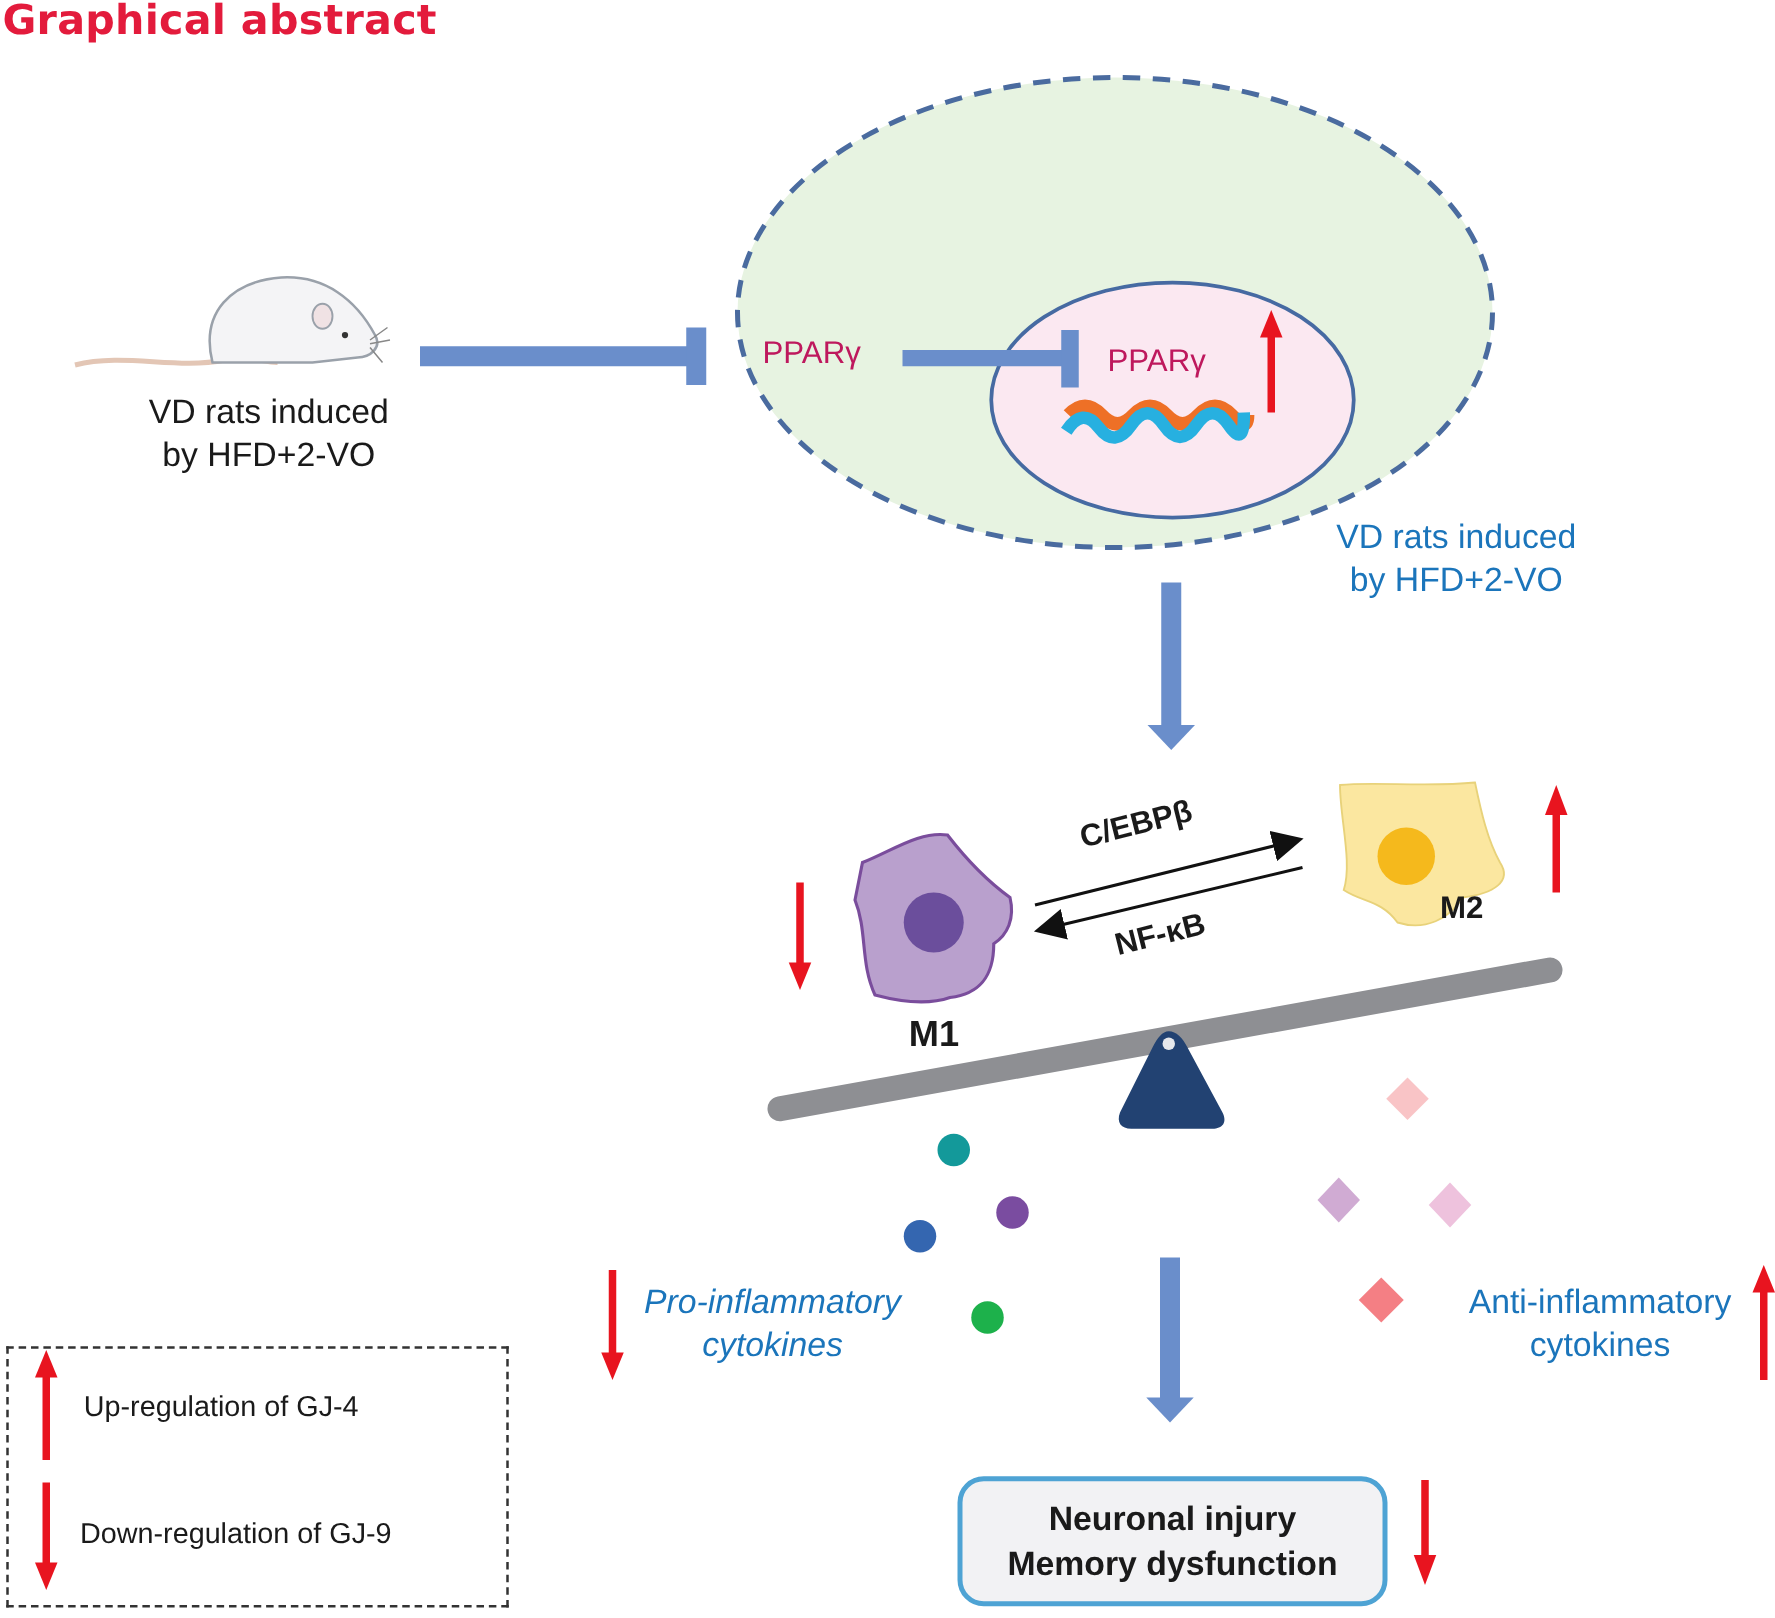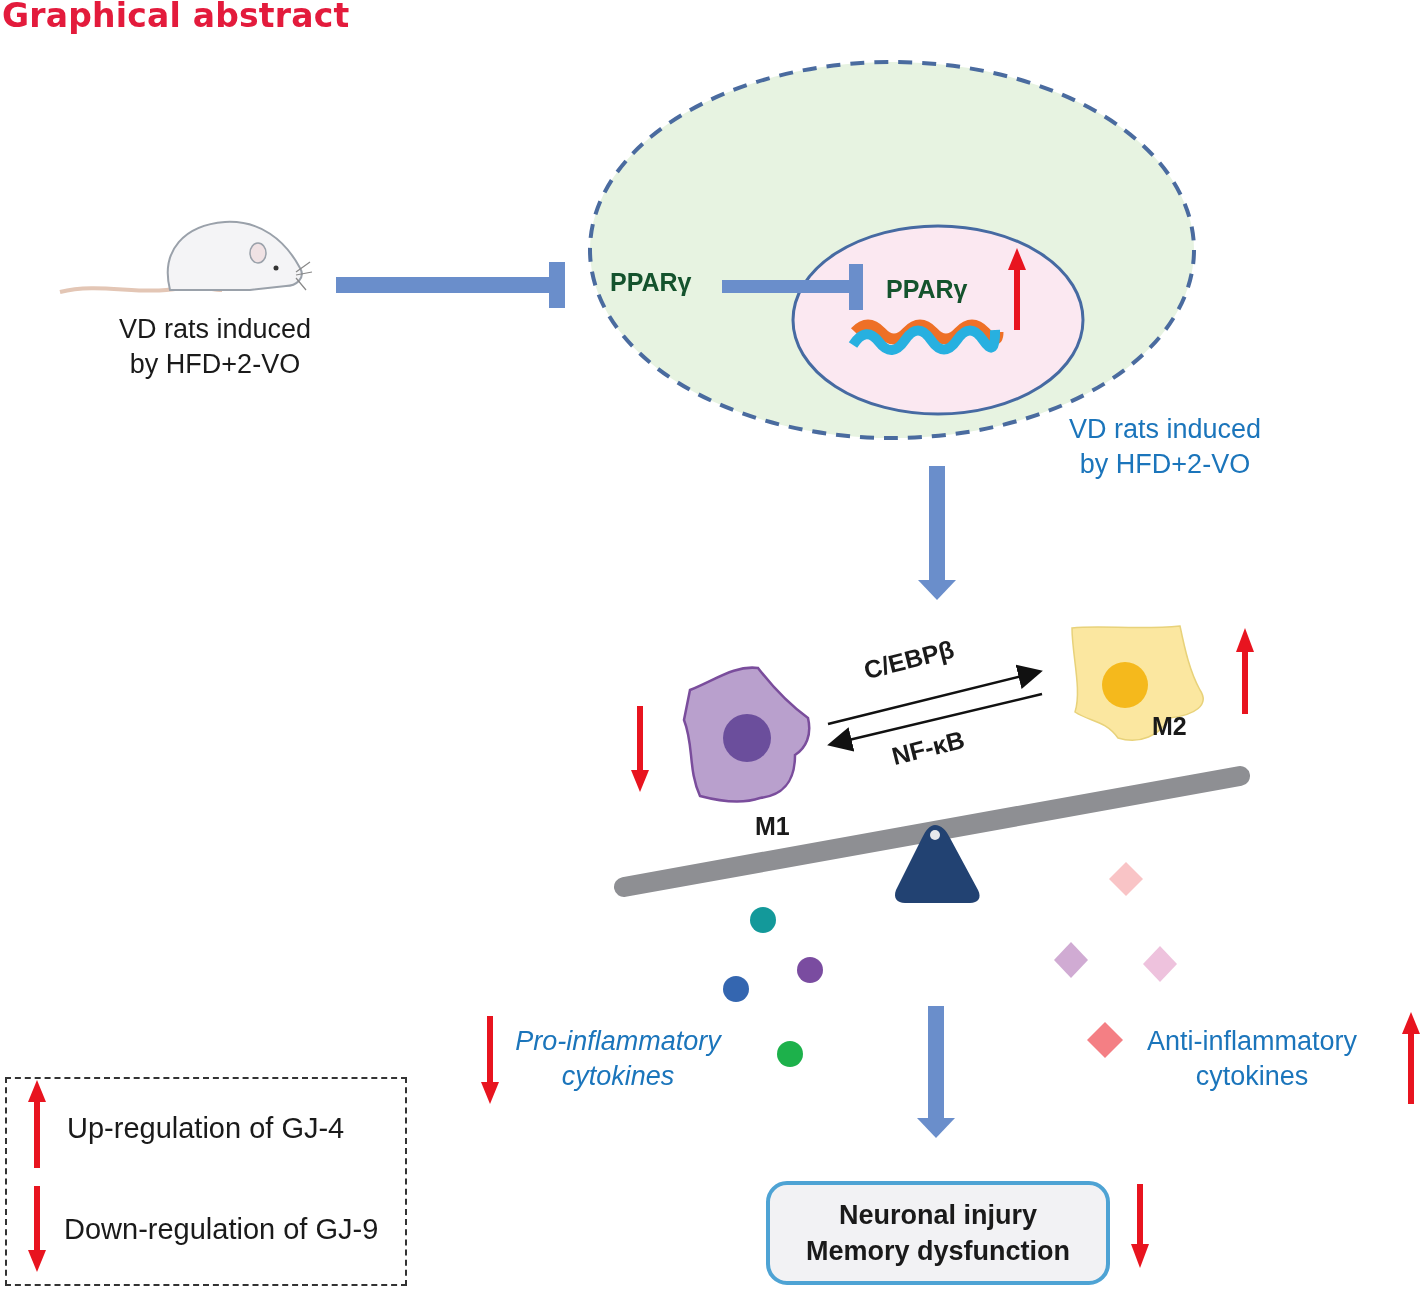--- a/index.html
+++ b/index.html
@@ -3,29 +3,29 @@
 <meta charset="utf-8">
 <style>
   html, body { margin: 0; padding: 0; background: #ffffff; }
   body { width: 1420px; height: 1294px; position: relative; overflow: hidden;
          font-family: "Liberation Sans", sans-serif; }
   .abs { position: absolute; }
   .title { left: 2px; top: -4px; font-size: 33px; font-weight: bold; color: #e31b3c;
            font-family: "DejaVu Sans", sans-serif; letter-spacing: 0.2px; }
   .label-black { color: #1a1a1a; font-size: 27px; text-align: center; line-height: 35px; }
   .label-blue { color: #1b75bb; font-size: 27px; text-align: center; line-height: 35px; }
-  .ppar { font-size: 25px; color: #14532d; font-weight: bold; }
+  .ppar { font-size: 25px; color: #be185d; }
   .bold { font-weight: bold; color: #1a1a1a; }
   .outcome-box { left: 766px; top: 1181px; width: 344px; height: 104px; border: 4px solid #4ea3d4;
                  border-radius: 21px; background: #f2f2f4; box-sizing: border-box;
                  display: flex; flex-direction: column; justify-content: center; align-items: center; }
   .outcome-box span { font-size: 27px; font-weight: bold; color: #1a1a1a; line-height: 36px; }
   .legend-box { left: 5px; top: 1077px; width: 402px; height: 209px; border: 2px dashed #333;
                 box-sizing: border-box; }
-  .legend-text { font-size: 29px; color: #1a1a1a; }
+  .legend-text { font-size: 23px; color: #1a1a1a; }
   svg { position: absolute; left: 0; top: 0; }
 </style>
 </head>
 <body>
 
 <div class="abs title">Graphical abstract</div>
 
 <svg width="1420" height="1294" viewBox="0 0 1420 1294">
   <defs>
     <marker id="blk" markerWidth="10" markerHeight="10" refX="8" refY="5" orient="auto">
@@ -153,29 +153,29 @@
 <div class="abs ppar" style="left:886px; top:275px;">PPARγ</div>
 
 <div class="abs label-blue" style="left:1040px; top:412px; width:250px;">
   <div>VD rats induced</div>
   <div>by HFD+2-VO</div>
 </div>
 
 <div class="abs bold" style="left:868px; top:656px; font-size:25px; transform:rotate(-14deg); transform-origin:left bottom;">C/EBPβ</div>
 <div class="abs bold" style="left:896px; top:742px; font-size:25px; transform:rotate(-14deg); transform-origin:left bottom;">NF-κB</div>
 
-<div class="abs bold" style="left:727px; top:812px; font-size:25px;margin-left:28px;">M1</div>
+<div class="abs bold" style="left:727px; top:812px; font-size:29px;">M1</div>
 <div class="abs bold" style="left:1152px; top:712px; font-size:25px;">M2</div>
 
 <div class="abs label-blue" style="left:496px; top:1024px; width:244px;font-style:italic;">
   <div>Pro-inflammatory</div>
   <div>cytokines</div>
 </div>
 
-<div class="abs label-blue" style="left:1128px; top:1024px; width:248px;">
+<div class="abs label-blue" style="left:1156px; top:1024px; width:248px;">
   <div>Anti-inflammatory</div>
   <div>cytokines</div>
 </div>
 
 <div class="abs outcome-box">
   <span>Neuronal injury</span>
   <span>Memory dysfunction</span>
 </div>
 
 <div class="abs legend-box"></div>

